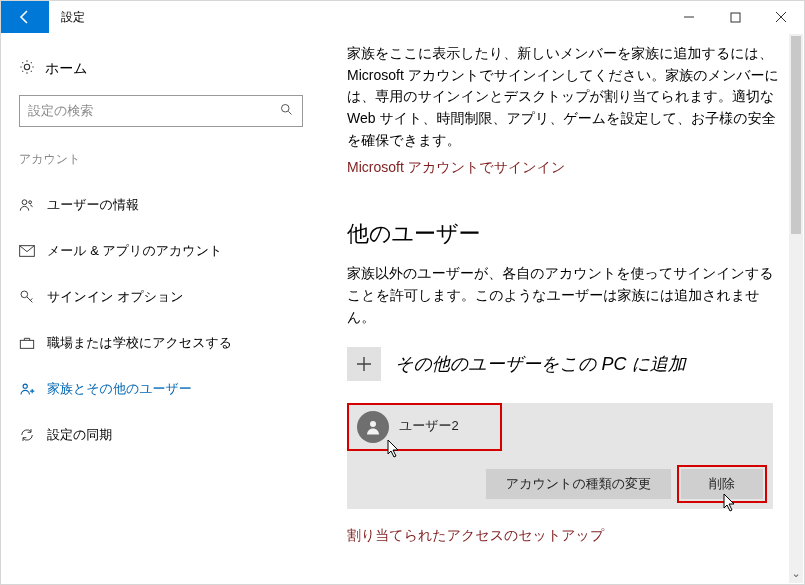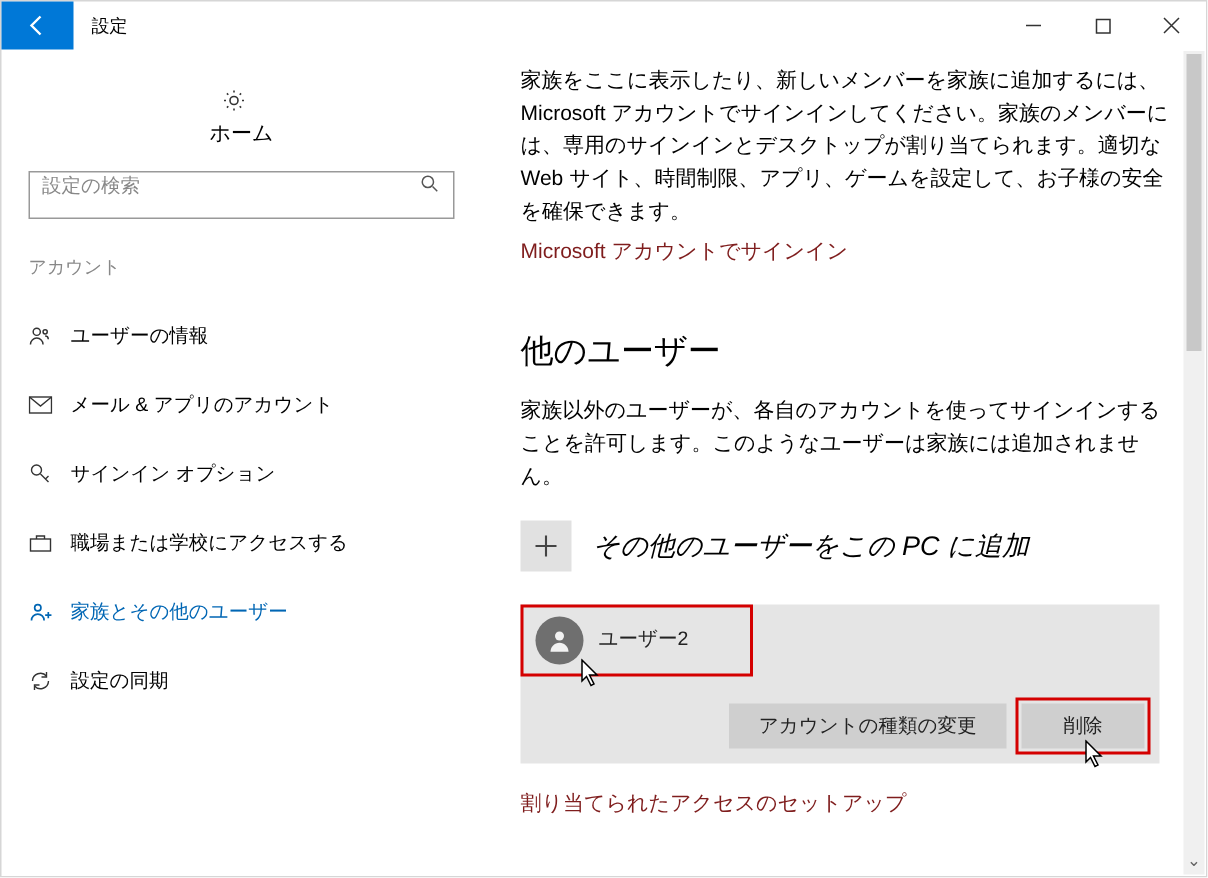--- a/index.html
+++ b/index.html
@@ -55,27 +55,26 @@
     display: flex;
     height: calc(585px - 33px);
   }
   .sidebar {
     width: 320px;
     padding: 22px 18px 0 18px;
   }
   .home-row {
     display: flex; align-items: center;
     padding: 4px 0 16px 0;
-    flex-direction: column;
   }
   .home-row .icon { width: 26px; font-size: 16px; color:#333; }
   .home-row .label { font-size: 14px; }
 
   .searchbox {
-    display: flex; align-items: flex-start;
+    display: flex; align-items: center;
     border: 1px solid #999;
     height: 32px;
     padding: 0 8px 0 8px;
     margin-bottom: 24px;
     color:#777;
   }
   .searchbox .ph { flex:1; font-size: 13px; color:#888; }
   .searchbox .sicon { font-size: 15px; color:#555; }
 
   .section-label {

